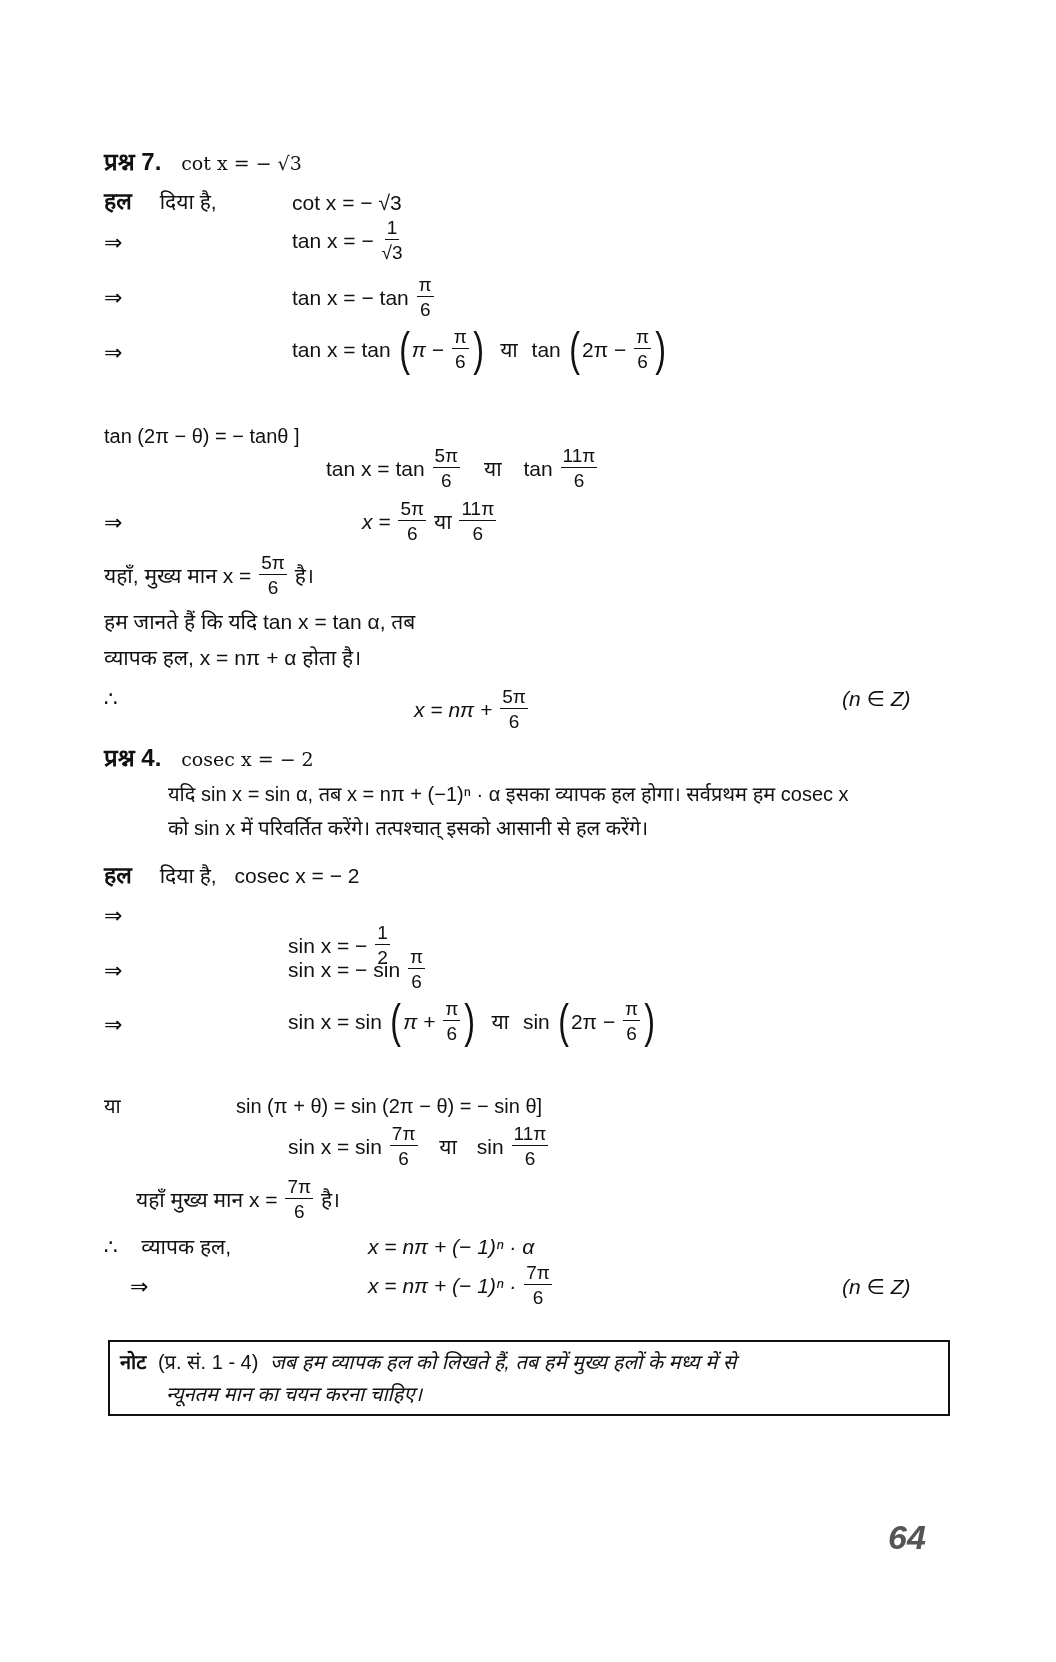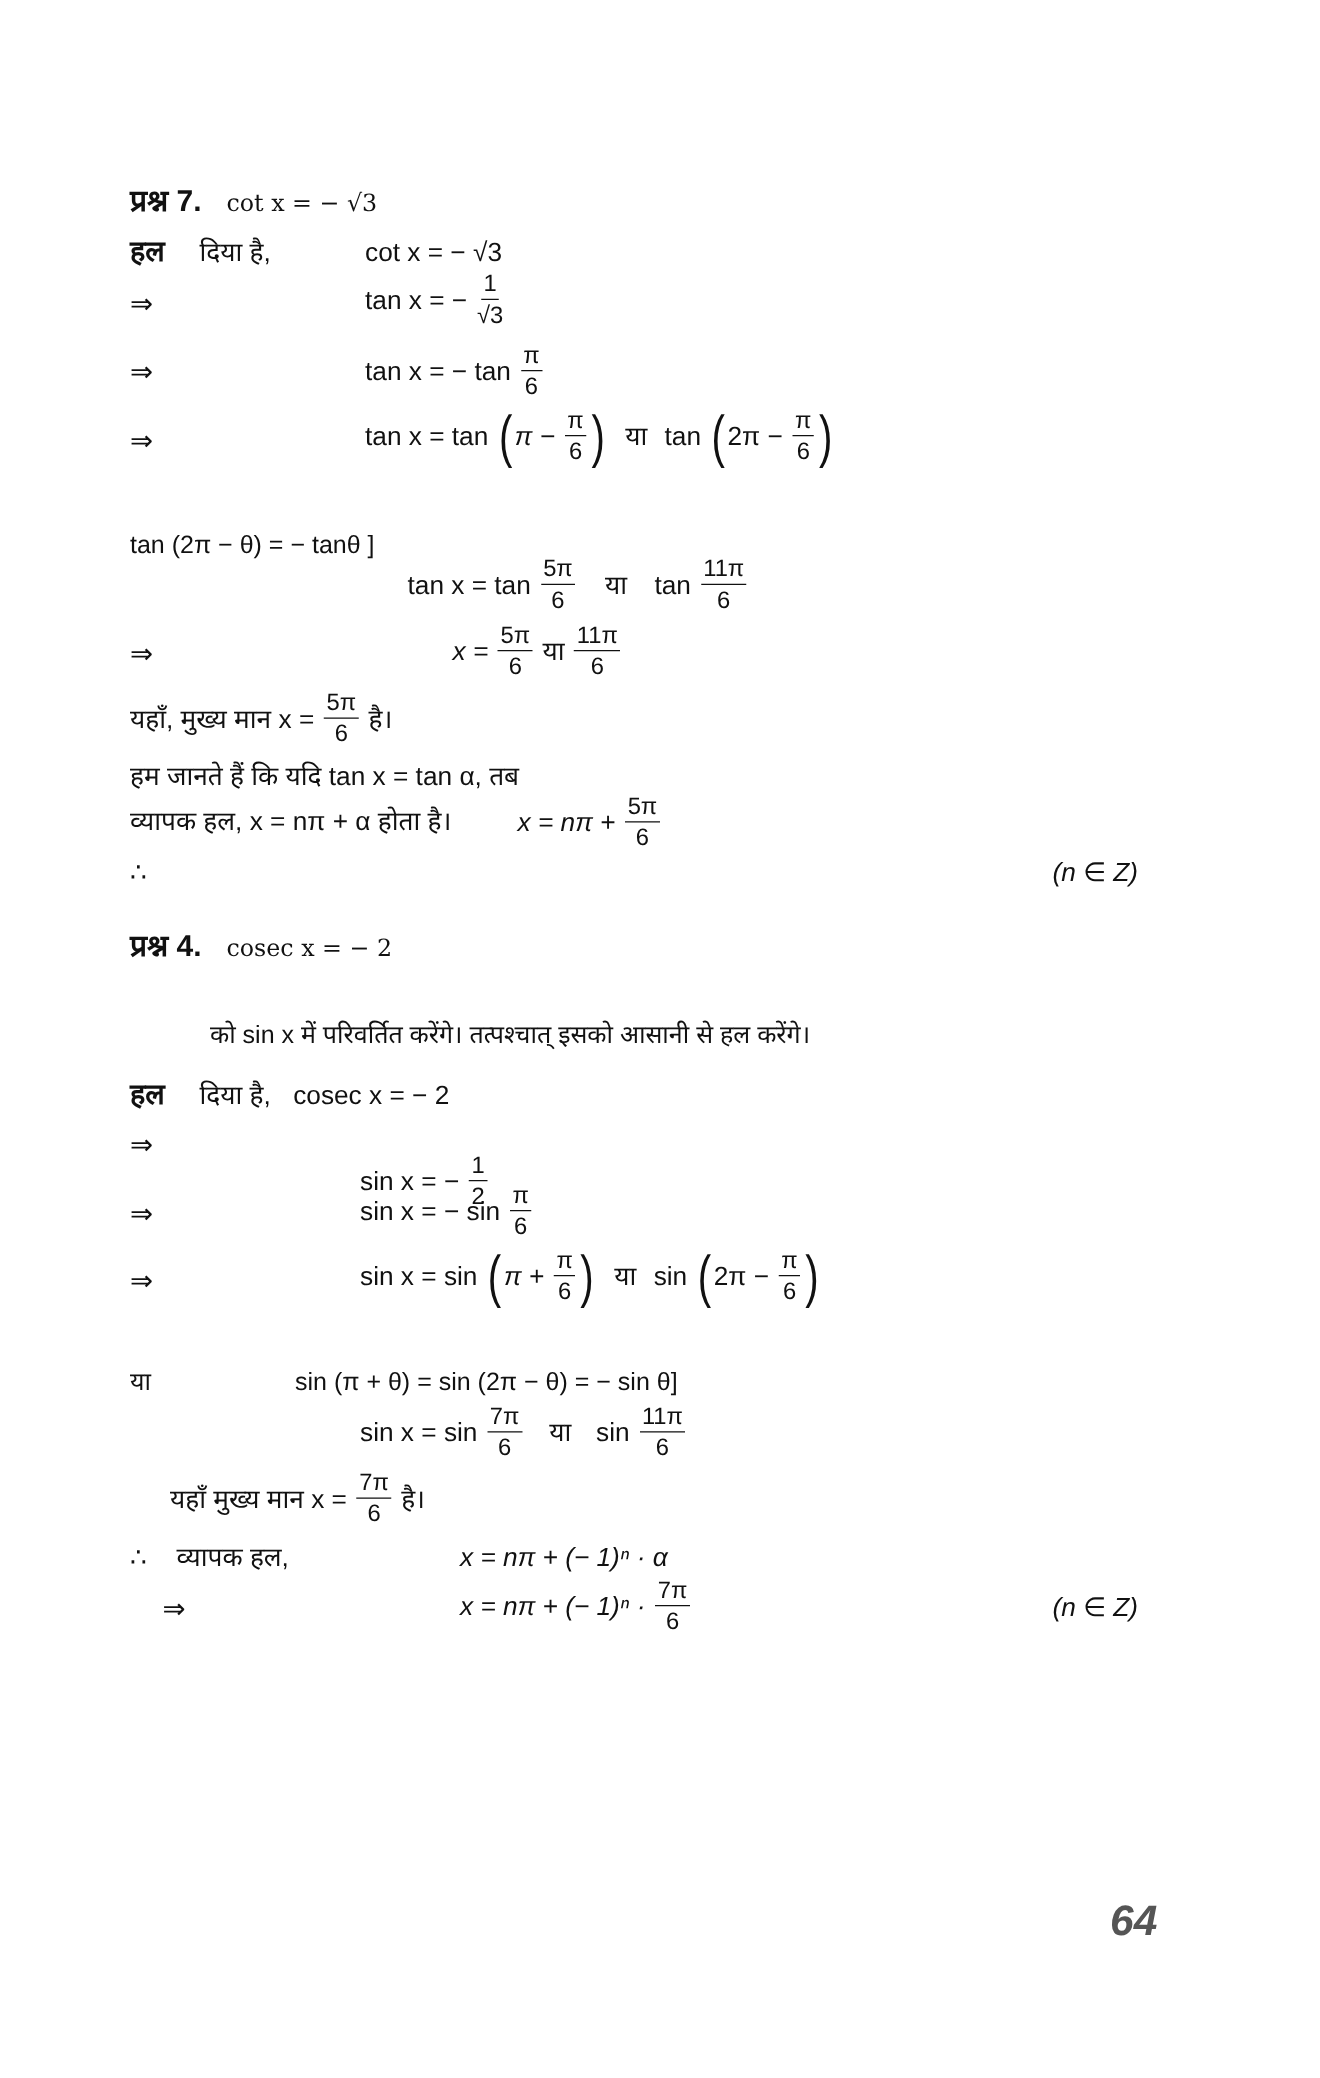--- a/index.html
+++ b/index.html
@@ -107,34 +107,35 @@
         <span class="num">5π</span>
         <span class="den">6</span>
       </span>
     <span class="mid">है।</span>
   </div>
 
   <div class="ln" style="left:104px;top:611px;">हम जानते हैं कि यदि tan x = tan α, तब</div>
   <div class="ln" style="left:104px;top:647px;">व्यापक हल, x = nπ + α होता है।</div>
 
   <div class="ln" style="left:104px;top:688px;">∴</div>
-  <div class="ln" style="left:414px;top:636px;">
+  <div class="ln" style="left:414px;top:687px;">
     <span class="mid it">x = nπ +</span>
     <span class="frac">
         <span class="num">5π</span>
         <span class="den">6</span>
       </span>
   </div>
   <div class="ln it" style="left:842px;top:688px;">(n ∈ Z)</div>
 
   <div class="ln" style="left:104px;top:746px;">
     <span class="q">प्रश्न 4.</span>
     <span class="qeq" style="margin-left:14px;">cosec x = − 2</span>
   </div>
 
+  <div class="ln" style="left:168px;top:784px;font-size:20px;">यदि sin x = sin α, तब x = nπ + (−1)ⁿ · α इसका व्यापक हल होगा। सर्वप्रथम हम cosec x</div>
   <div class="ln" style="left:168px;top:818px;font-size:20px;">को sin x में परिवर्तित करेंगे। तत्पश्चात् इसको आसानी से हल करेंगे।</div>
 
   <div class="ln" style="left:104px;top:864px;">
     <span class="bold">हल</span>
     <span style="margin-left:22px;">दिया है,</span>
     <span style="margin-left:12px;">cosec x = − 2</span>
   </div>
 
   <div class="ln arrow" style="left:104px;top:905px;">⇒</div>
   <div class="ln" style="left:288px;top:923px;">
@@ -206,15 +207,23 @@
   <div class="ln arrow" style="left:130px;top:1276px;">⇒</div>
   <div class="ln" style="left:368px;top:1263px;">
     <span class="mid it">x = nπ + (− 1)ⁿ ·</span>
     <span class="frac">
         <span class="num">7π</span>
         <span class="den">6</span>
       </span>
   </div>
   <div class="ln it" style="left:842px;top:1276px;">(n ∈ Z)</div>
 
+  <div class="note-box">
+    <div class="ln" style="left:10px;top:10px;font-size:20px;">
+      <span style="font-weight:bold;font-style:normal;">नोट</span>
+      <span style="font-style:normal;margin-left:6px;">(प्र. सं. 1 - 4)</span>
+      <span style="margin-left:6px;">जब हम व्यापक हल को लिखते हैं, तब हमें मुख्य हलों के मध्य में से</span>
+    </div>
+    <div class="ln" style="left:56px;top:42px;font-size:20px;">न्यूनतम मान का चयन करना चाहिए।</div>
+  </div>
 
   <div class="pagenum">64</div>
 </div>
 
 </body></html>

